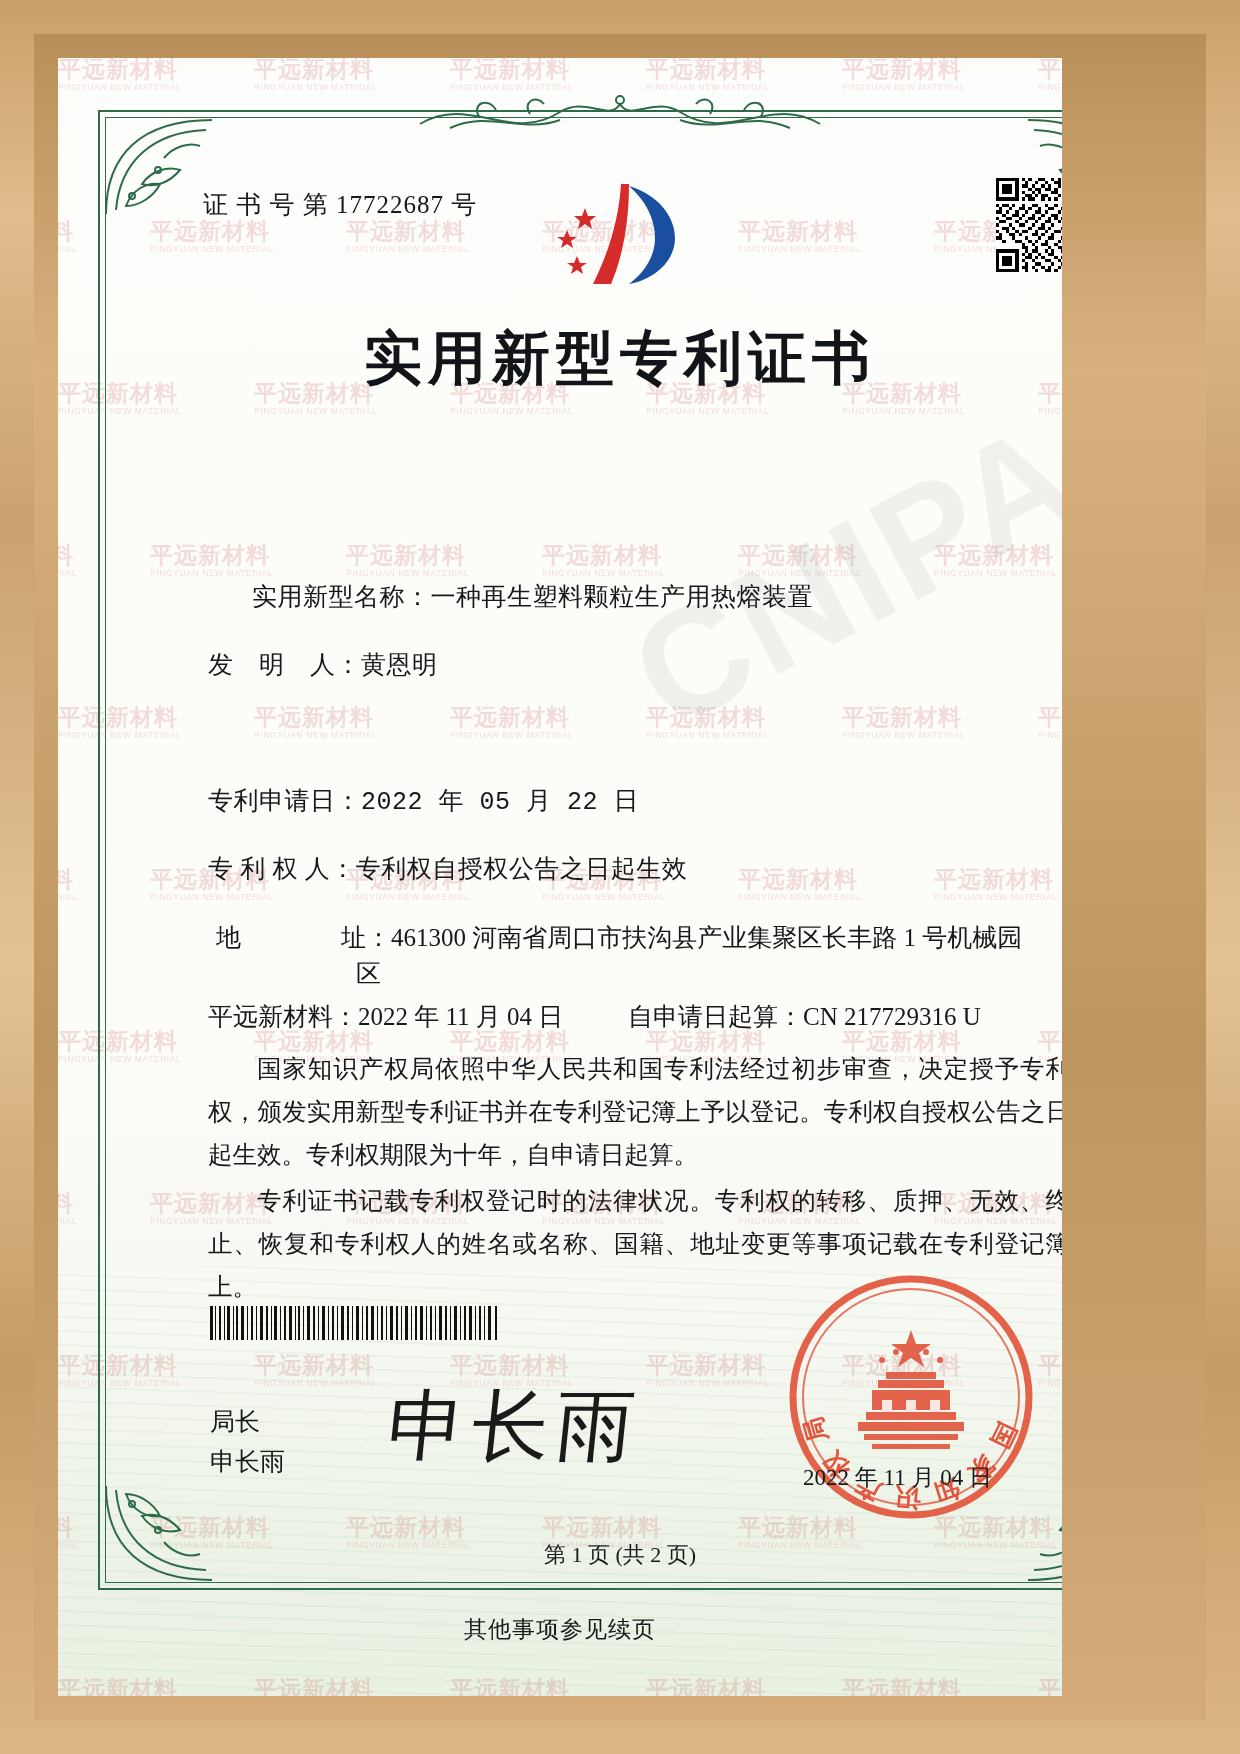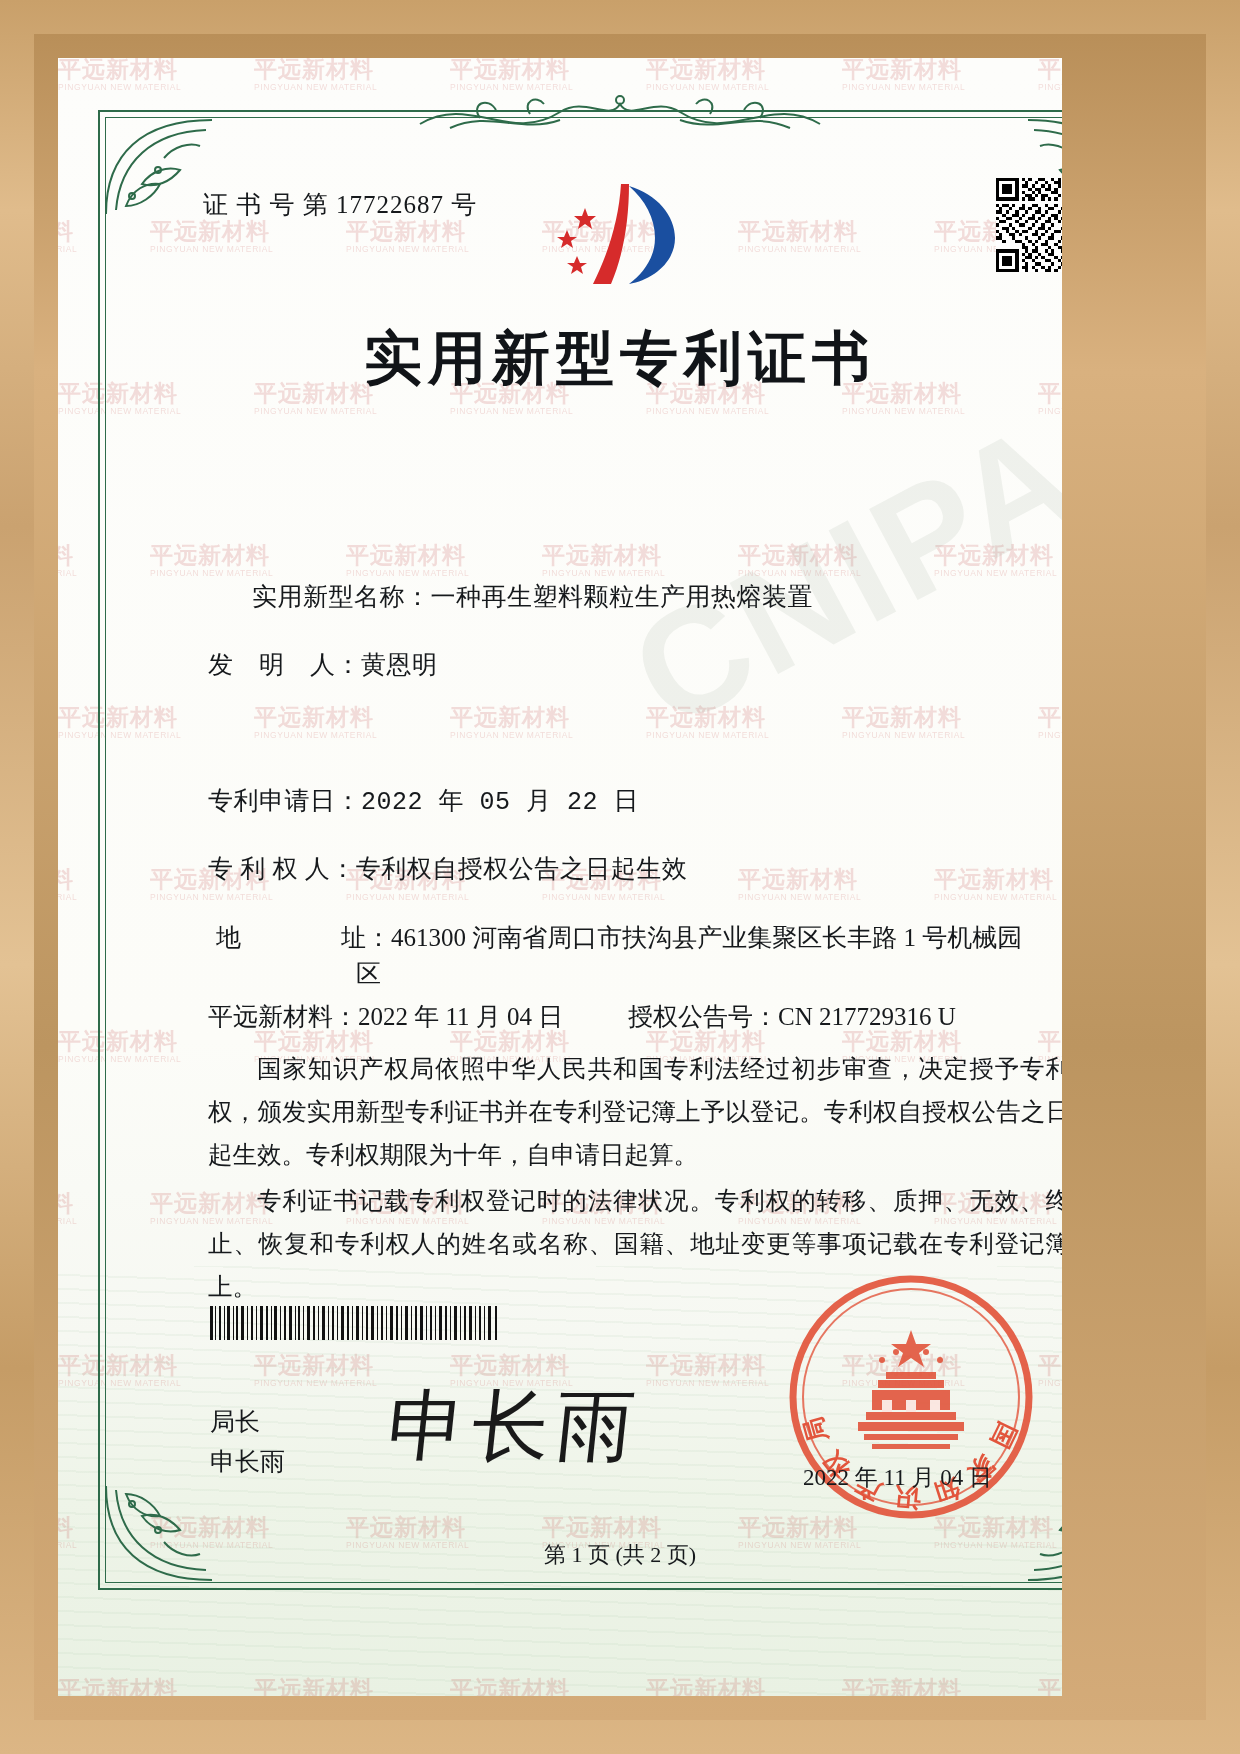--- a/index.html
+++ b/index.html
@@ -876,21 +876,21 @@
       </div>
 
       <div id="addr-wrap" style="top:810px;">
         <span class="lbl">地　　　　址：</span><span>461300 河南省周口市扶沟县产业集聚区长丰路 1 号机械园</span>
         <div id="addr-line2">区</div>
       </div>
 
       <div id="pub-row" style="top:890px;">
         <span>平远新材料：</span><span>2022 年 11 月 04 日</span>
         <span id="pub-no">
-          <span>授权公告号：</span><span>CN 217729316 U</span>
+          <span>自申请日起算：</span><span>CN 217729316 U</span>
         </span>
       </div>
 
       <div class="para" id="para1" style="top:938px;">国家知识产权局依照中华人民共和国专利法经过初步审查，决定授予专利权，颁发实用新型专利证书并在专利登记簿上予以登记。专利权自授权公告之日起生效。专利权期限为十年，自申请日起算。</div>
       <div class="para" id="para2" style="top:1070px;">专利证书记载专利权登记时的法律状况。专利权的转移、质押、无效、终止、恢复和专利权人的姓名或名称、国籍、地址变更等事项记载在专利登记簿上。</div>
 
       <svg id="barcode" style="top:1196px;" viewBox="0 0 290 34" shape-rendering="crispEdges">
         <g fill="#111">
           <rect x="0" y="0" width="3" height="34"></rect>
             <rect x="5" y="0" width="1" height="34"></rect>
@@ -990,14 +990,15 @@
         </defs>
         <text font-size="25" font-weight="bold" fill="#e2553c" font-family="'Liberation Sans',sans-serif" letter-spacing="12">
           <textPath href="#sealArc" startOffset="8%">国家知识产权局</textPath>
         </text>
       </svg>
       <div id="seal-date" style="top:1352px;">2022 年 11 月 04 日</div>
 
       <div id="page-num" style="top:1430px;">第 1 页 (共 2 页)</div>
     </div>
 
+    <div id="footer-note">其他事项参见续页</div>
   </div>
 </div>
 
 </body></html>

